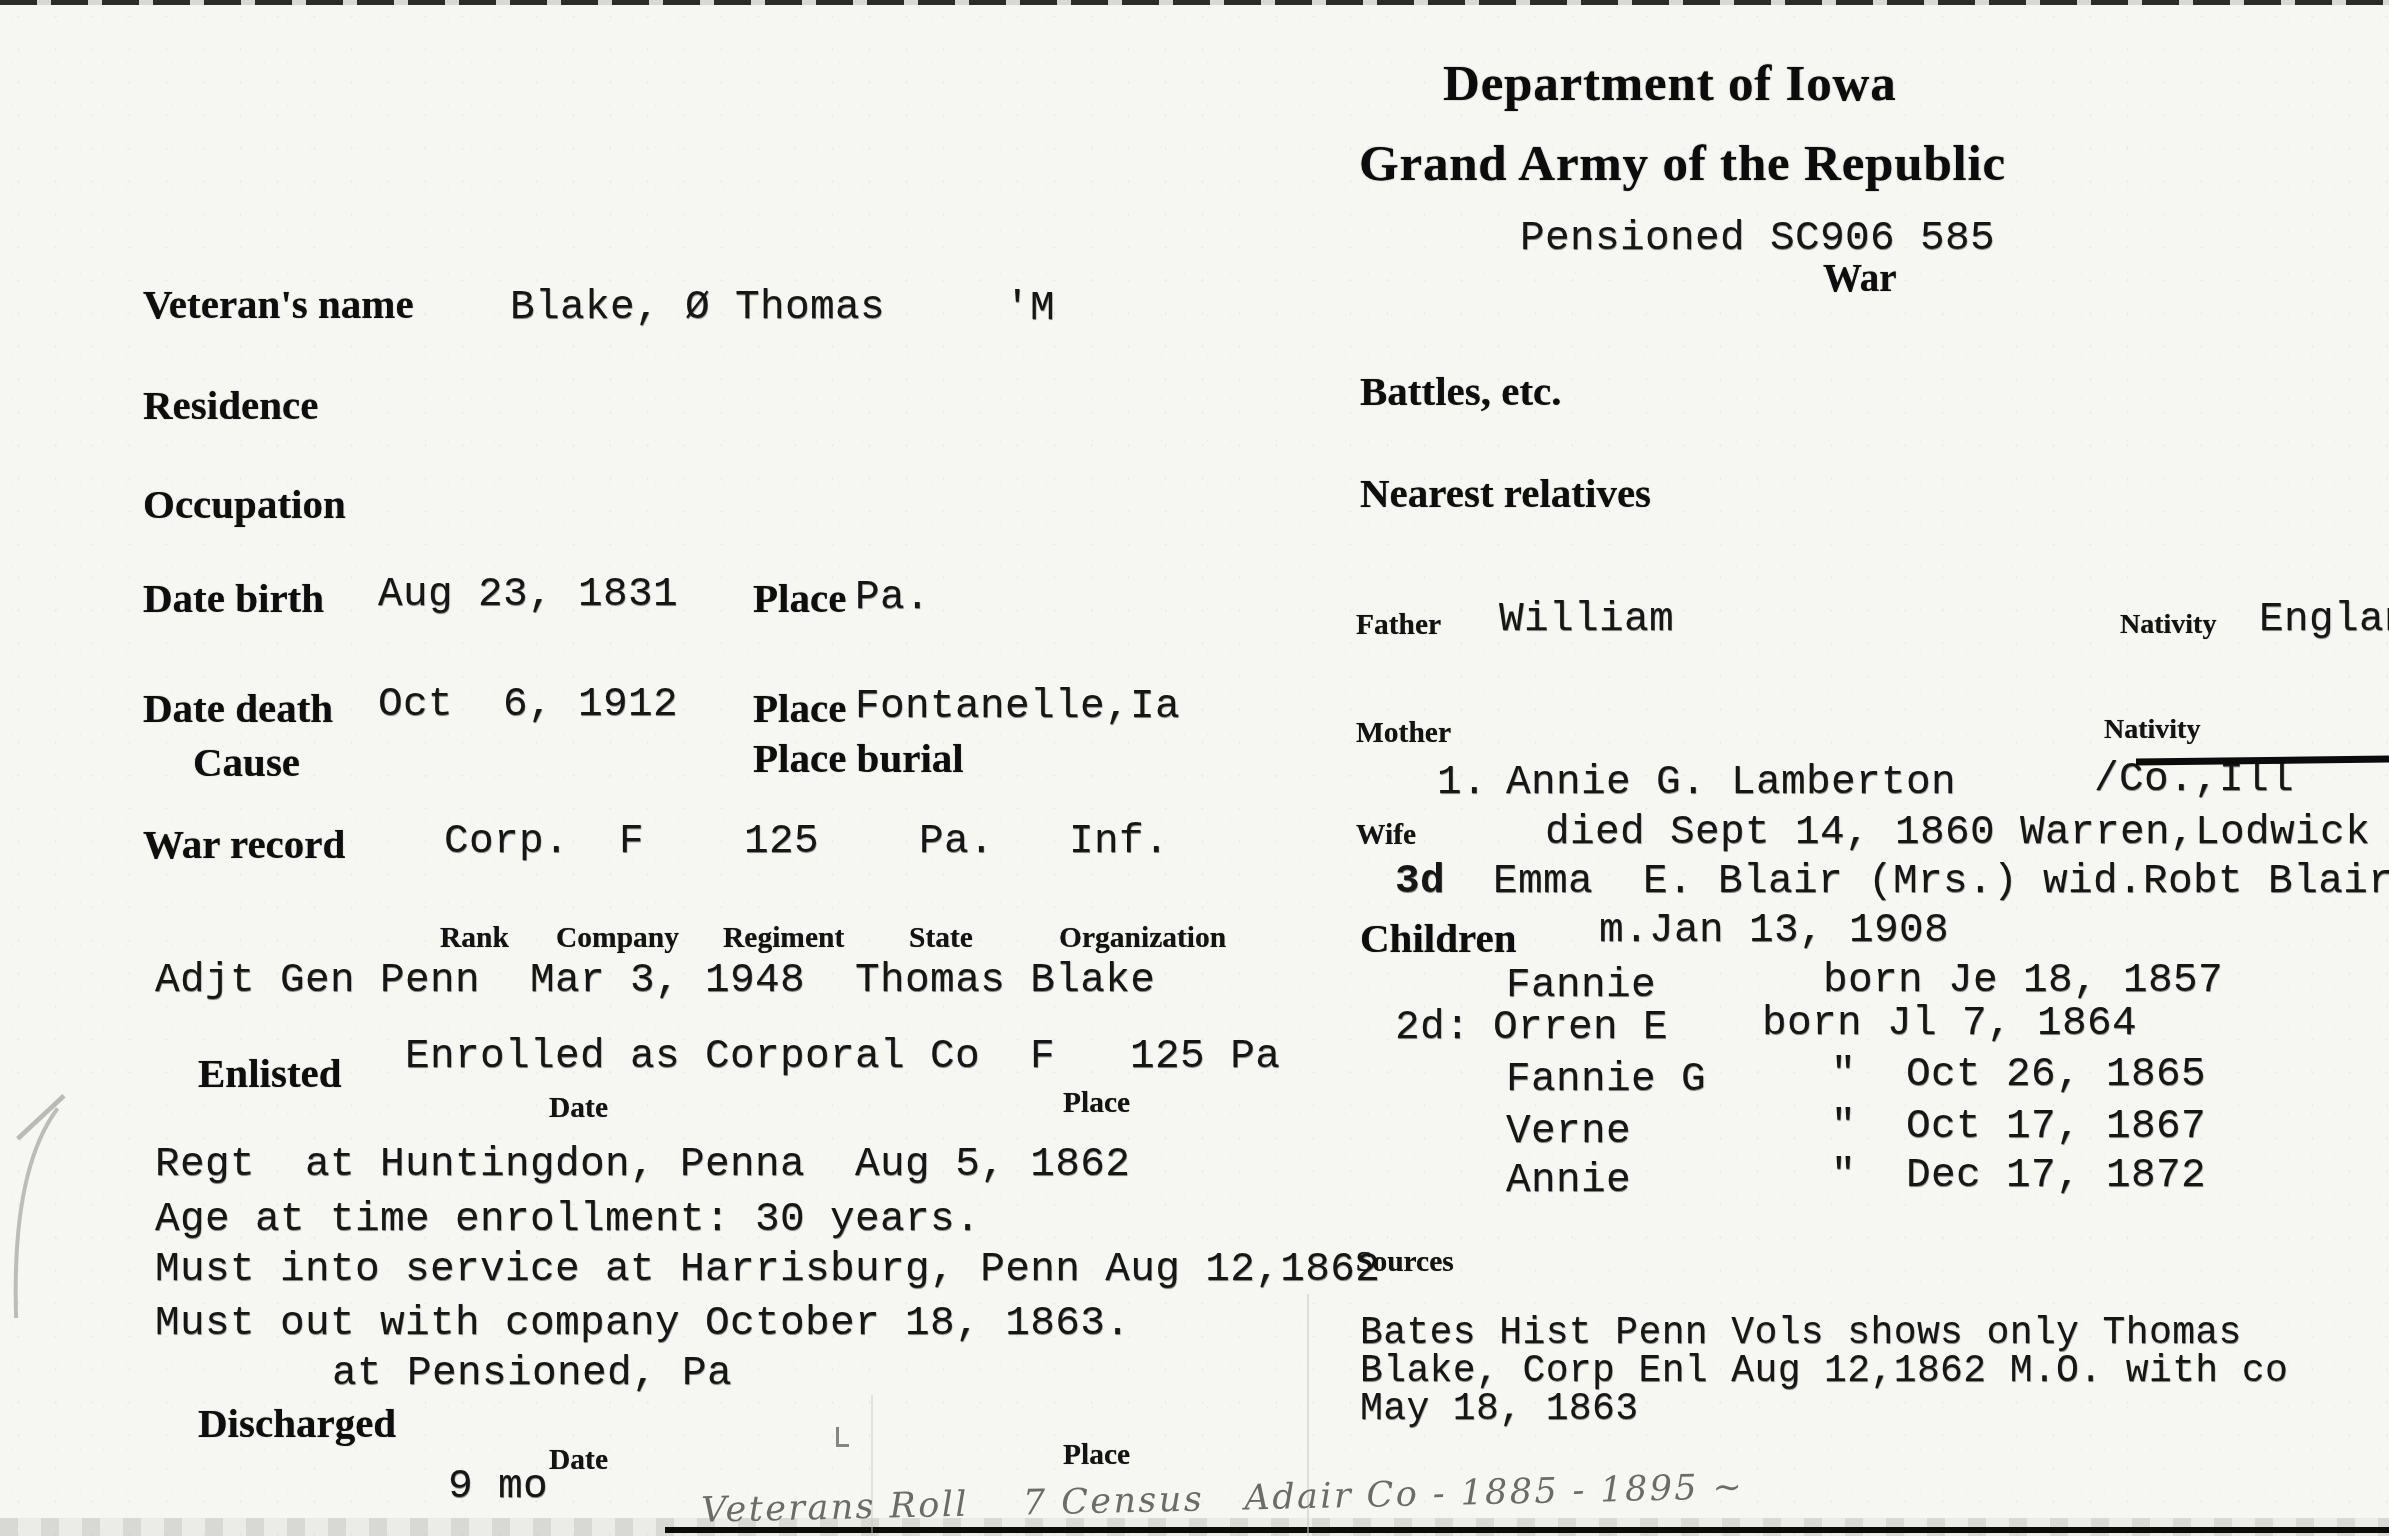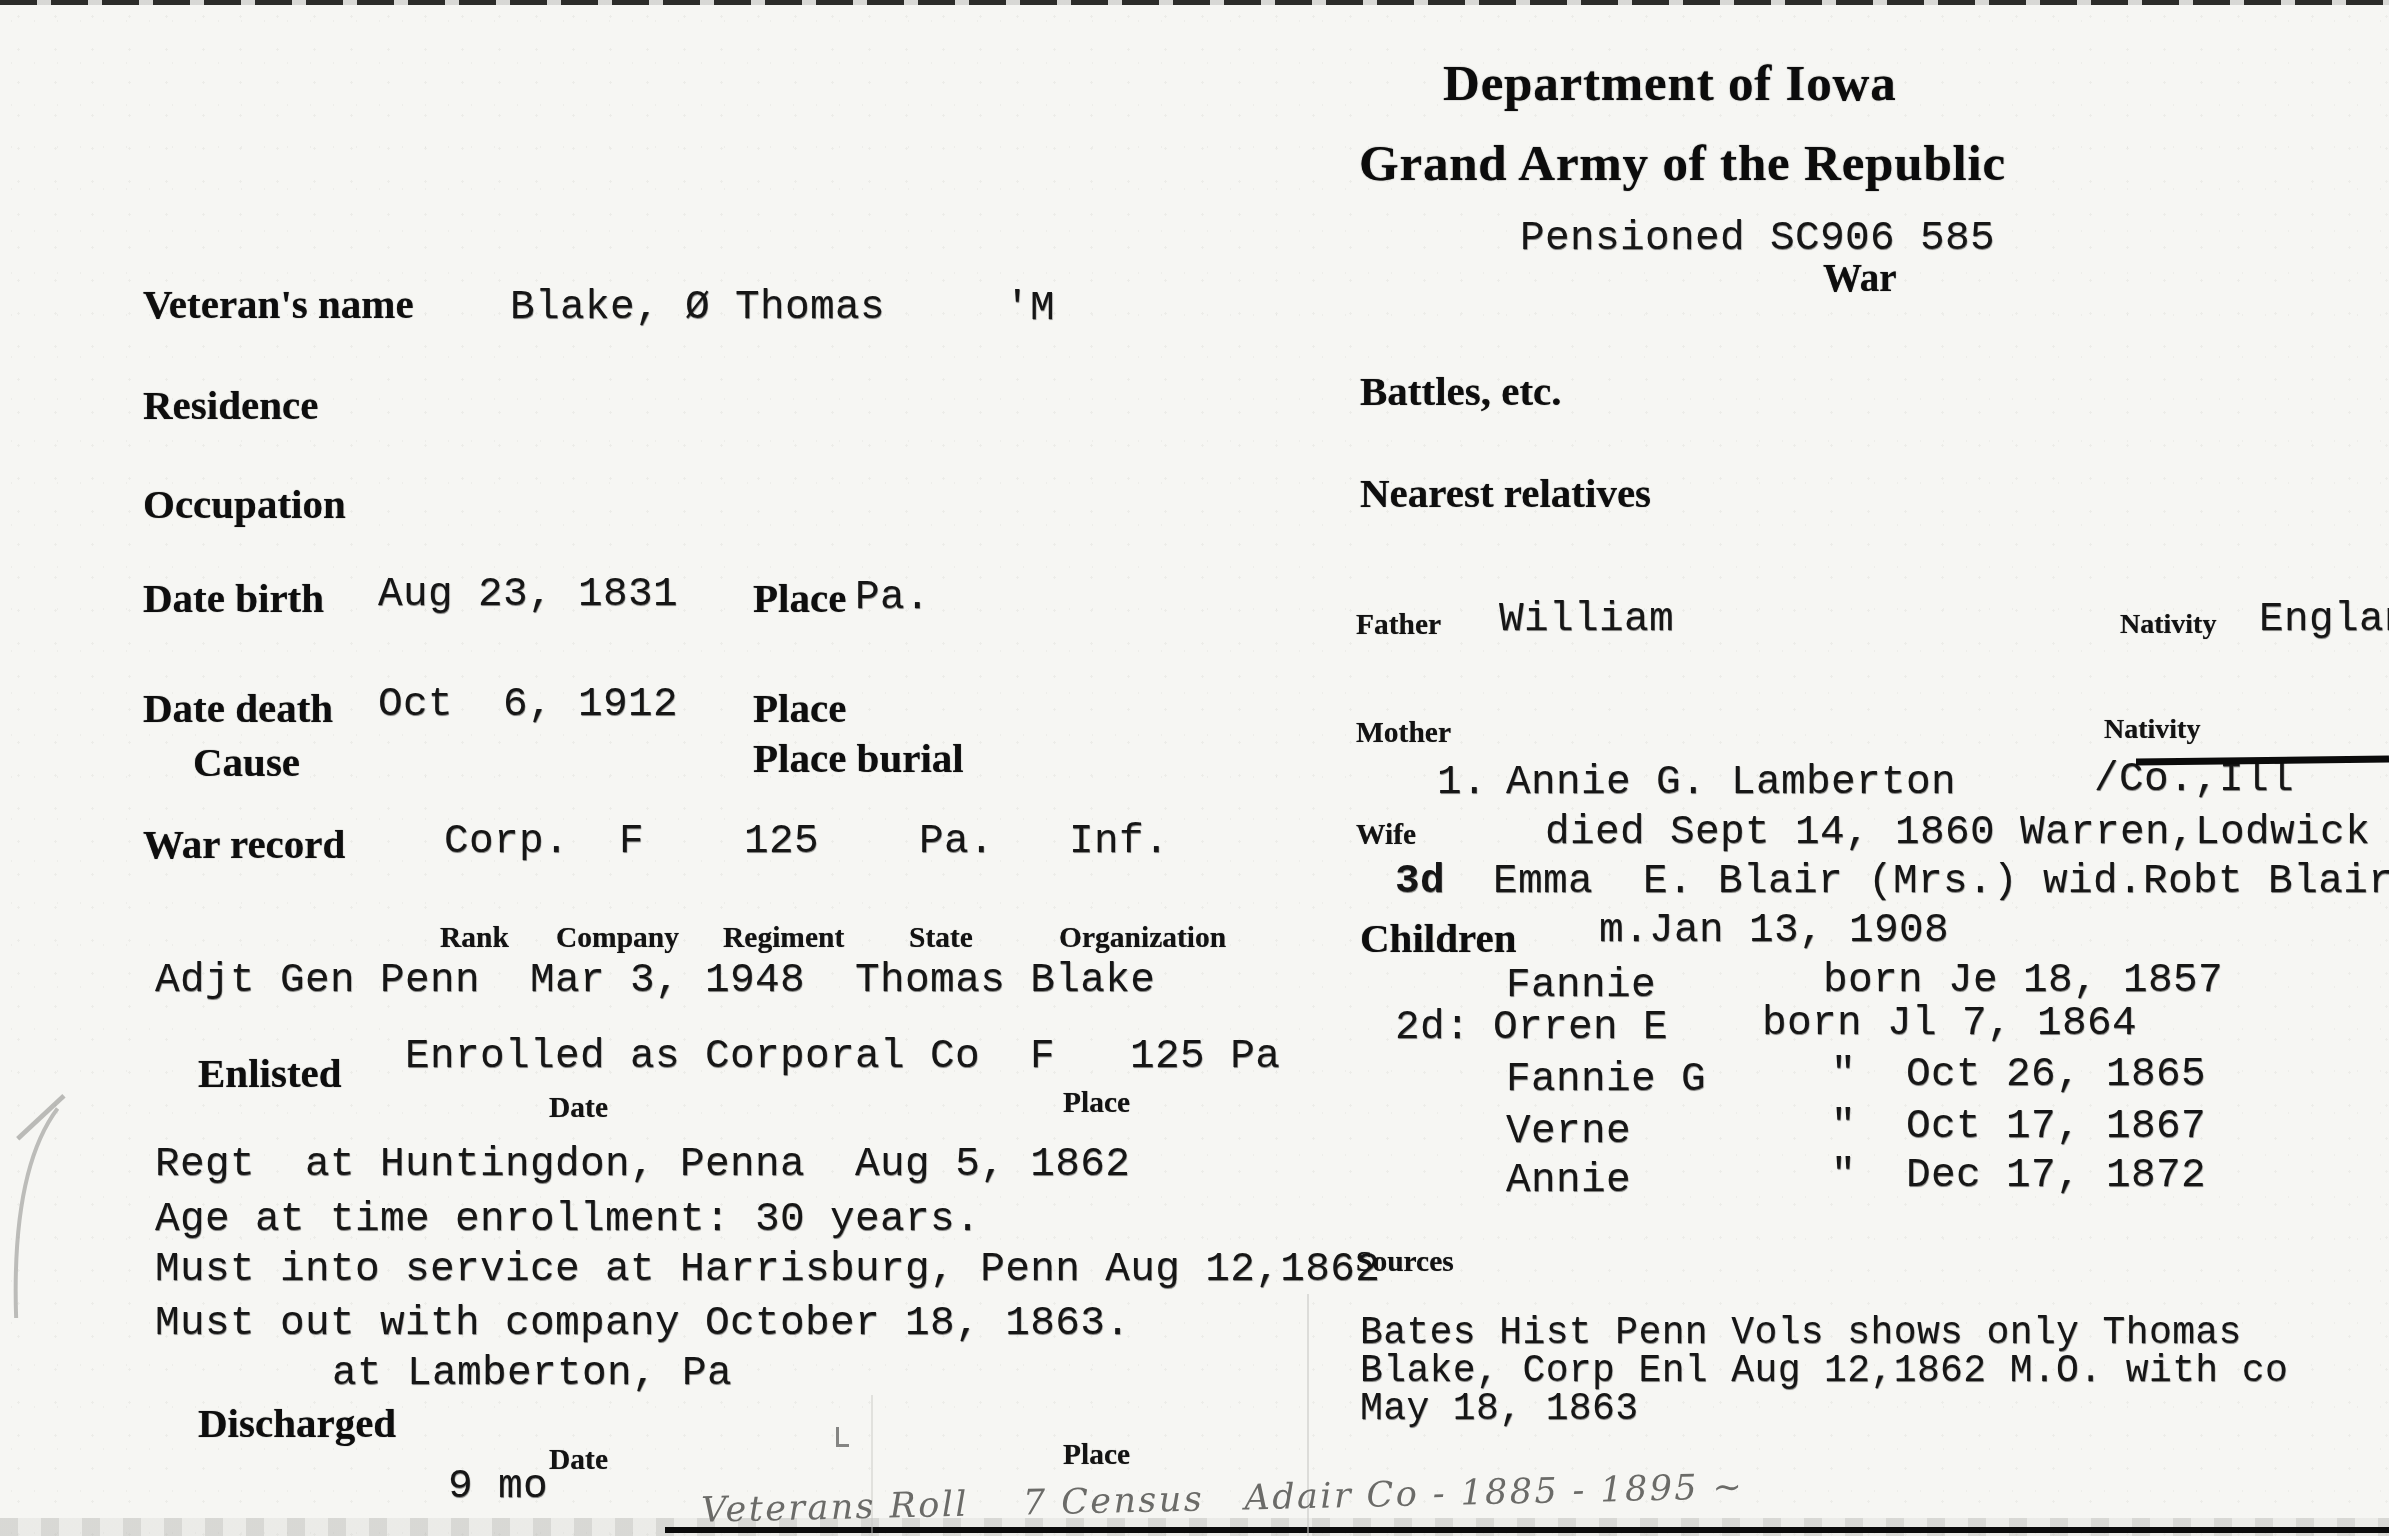--- a/index.html
+++ b/index.html
@@ -95,20 +95,21 @@
   <div class="abs printed" style="left:143px; top:480px;">Occupation</div>
 
   <div class="abs printed" style="left:143px; top:574px;">Date birth</div>
   <div class="abs typed" style="left:378px; top:571px;">Aug 23, 1831</div>
   <div class="abs printed" style="left:753px; top:574px;">Place</div>
   <div class="abs typed" style="left:855px; top:574px;">Pa.</div>
 
   <div class="abs printed" style="left:143px; top:684px;">Date death</div>
   <div class="abs typed" style="left:378px; top:681px;">Oct  6, 1912</div>
   <div class="abs printed" style="left:753px; top:684px;">Place</div>
+  <div class="abs typed" style="left:855px; top:683px;">Fontanelle,Ia</div>
 
   <div class="abs printed" style="left:193px; top:738px;">Cause</div>
   <div class="abs printed" style="left:753px; top:734px;">Place burial</div>
 
   <div class="abs printed" style="left:143px; top:820px;">War record</div>
   <div class="abs typed" style="left:444px; top:818px;">Corp.  F    125    Pa.   Inf.</div>
 
   <div class="abs printed-sm" style="left:440px; top:921px;">Rank</div>
   <div class="abs printed-sm" style="left:556px; top:921px;">Company</div>
   <div class="abs printed-sm" style="left:723px; top:921px;">Regiment</div>
@@ -119,21 +120,21 @@
 
   <div class="abs printed" style="left:198px; top:1049px;">Enlisted</div>
   <div class="abs typed" style="left:405px; top:1033px;">Enrolled as Corporal Co  F   125 Pa</div>
   <div class="abs printed-sm" style="left:549px; top:1091px;">Date</div>
   <div class="abs printed-sm" style="left:1063px; top:1086px;">Place</div>
 
   <div class="abs typed" style="left:155px; top:1141px;">Regt  at Huntingdon, Penna  Aug 5, 1862</div>
   <div class="abs typed" style="left:155px; top:1196px;">Age at time enrollment: 30 years.</div>
   <div class="abs typed" style="left:155px; top:1246px;">Must into service at Harrisburg, Penn Aug 12,1862</div>
   <div class="abs typed" style="left:155px; top:1300px;">Must out with company October 18, 1863.</div>
-  <div class="abs typed" style="left:332px; top:1350px;">at Lamberton, Pa</div>
+  <div class="abs typed" style="left:332px; top:1350px;">at Pensioned, Pa</div>
 
   <div class="abs printed" style="left:198px; top:1399px;">Discharged</div>
   <div class="abs printed-sm" style="left:549px; top:1443px;">Date</div>
   <div class="abs printed-sm" style="left:1063px; top:1438px;">Place</div>
   <div class="abs typed" style="left:448px; top:1463px;">9 mo</div>
 
   <div class="abs printed" style="left:1360px; top:367px;">Battles, etc.</div>
 
   <div class="abs printed" style="left:1360px; top:469px;">Nearest relatives</div>
 

